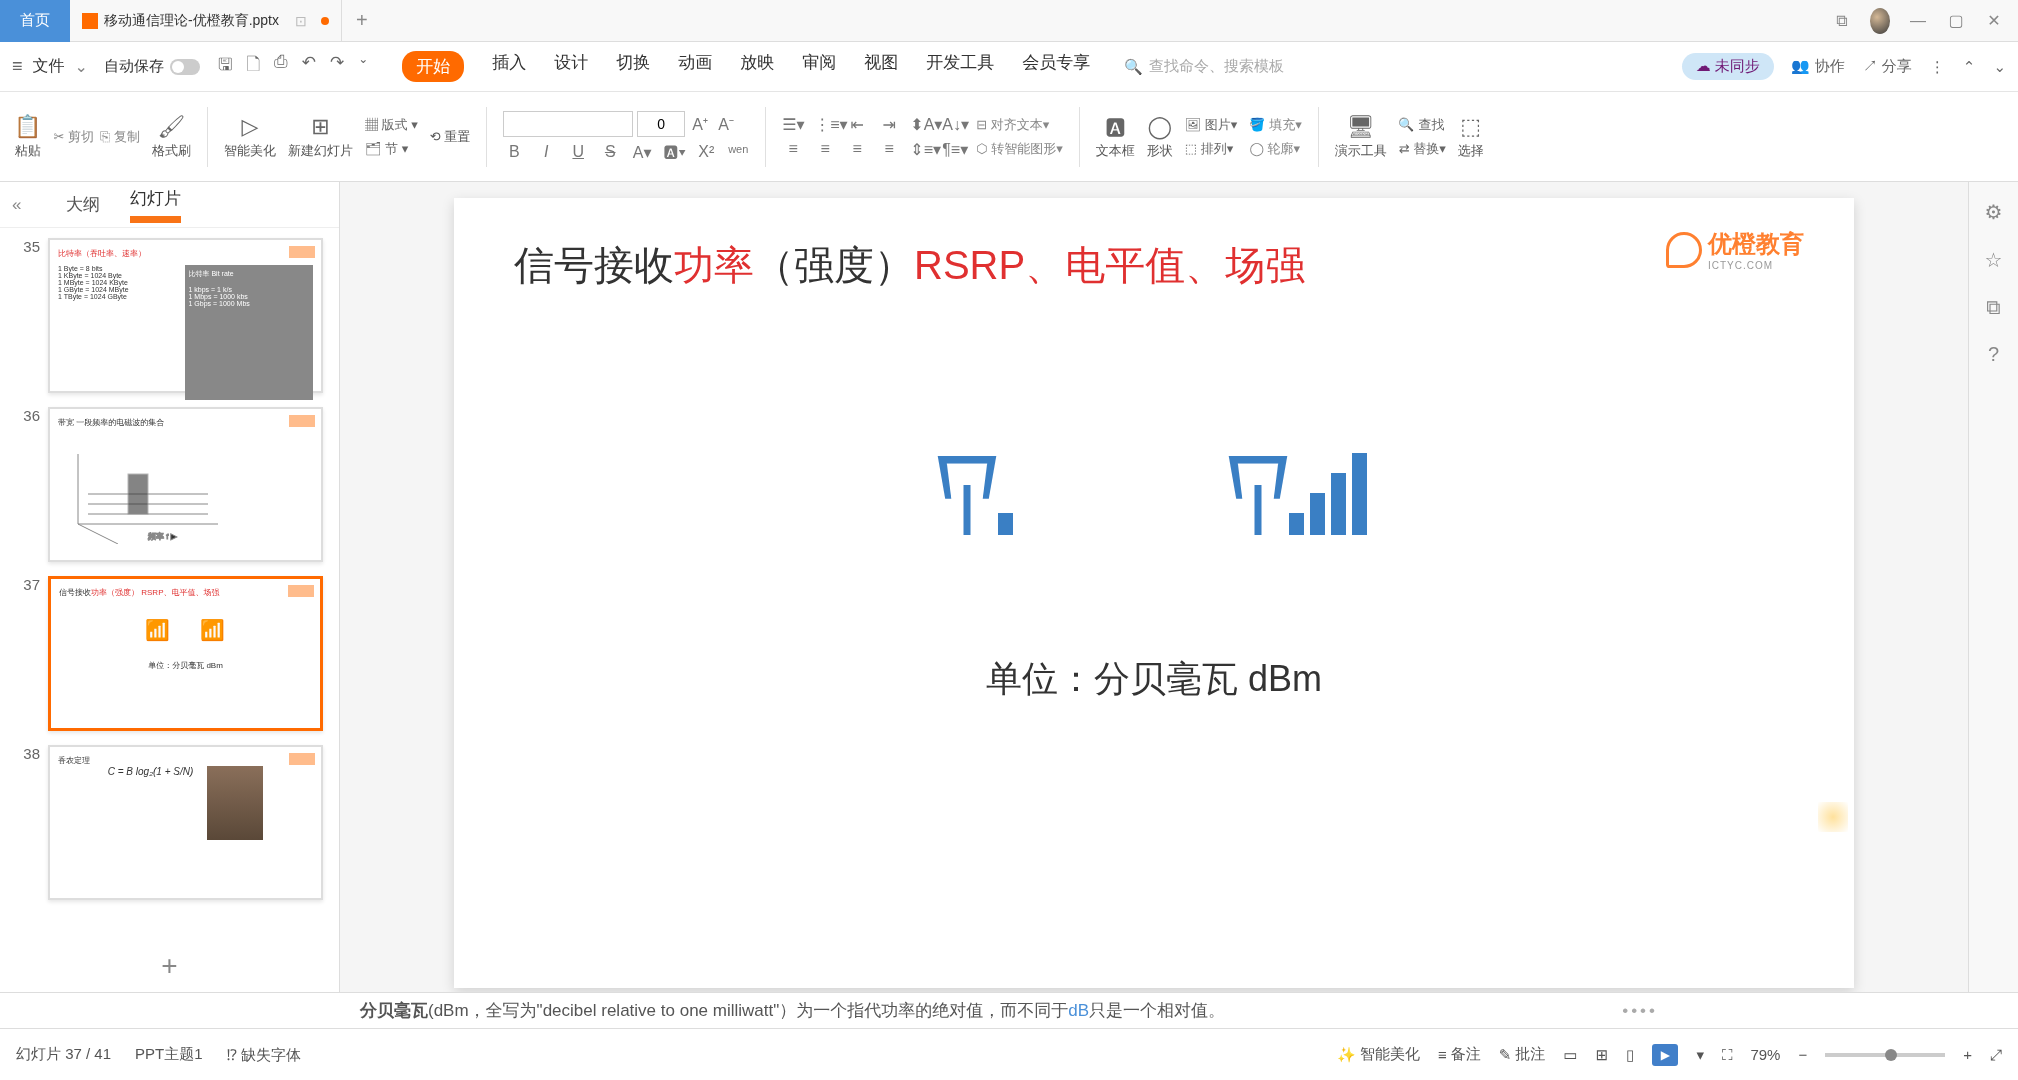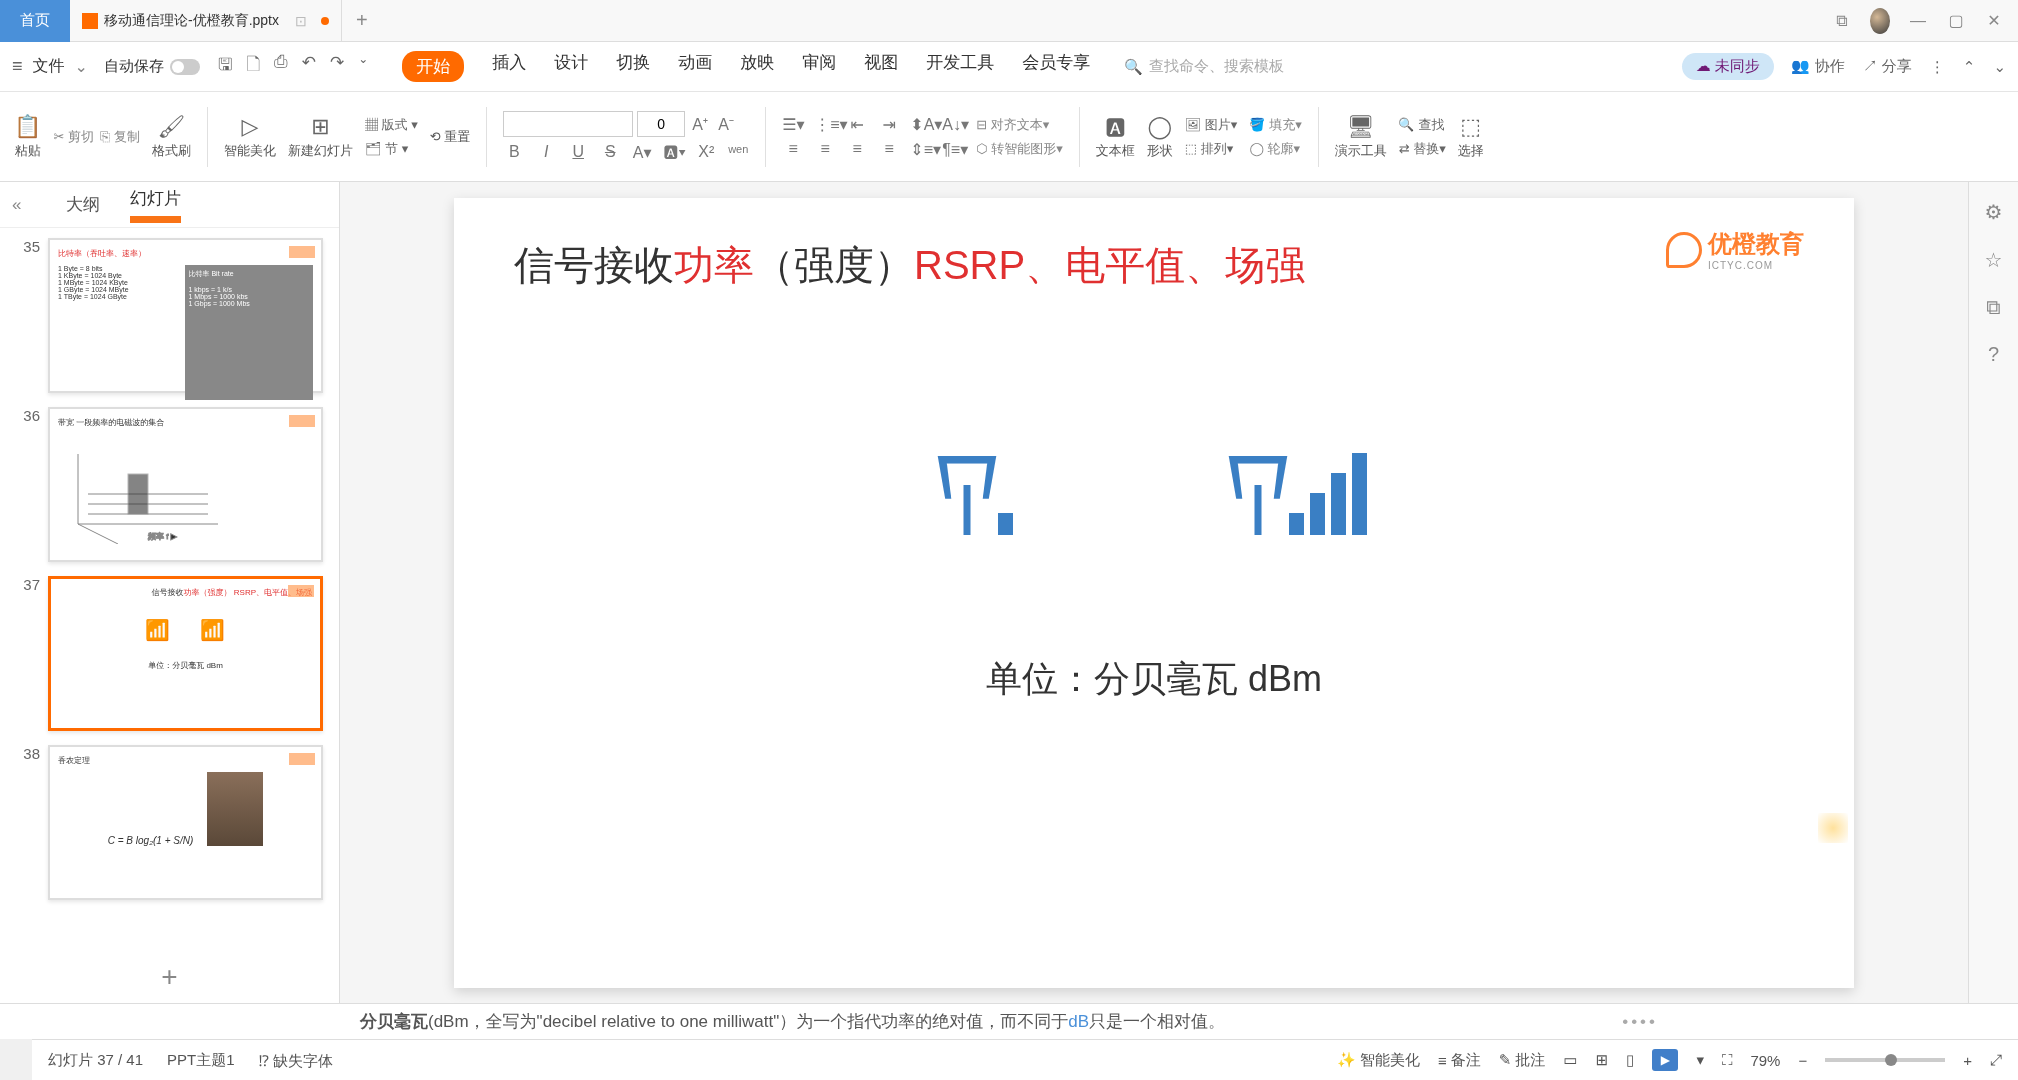--- a/index.html
+++ b/index.html
@@ -72,37 +72,37 @@
 .sunit { text-align: center; font-size: 36px; color: #333; margin-top: 120px; }
 
 .rpanel { width: 50px; background: #f8f8f8; border-left: 1px solid #ddd; display: flex; flex-direction: column; align-items: center; gap: 24px; padding-top: 18px; }
 .rpanel span { font-size: 20px; color: #888; }
 
 .notes { height: 36px; background: #fff; border-top: 1px solid #ddd; display: flex; align-items: center; padding: 0 360px; font-size: 17px; color: #555; }
 .notes b { font-weight: bold; }
 .notes .lnk { color: #4a90d9; }
 .notes-dots { margin-left: auto; color: #aaa; letter-spacing: 3px; }
 
-.statusbar { height: 41px; background: #fff; border-top: 1px solid #ddd; display: flex; align-items: center; padding: 0 16px; font-size: 15px; color: #555; gap: 24px; margin-left: 32px; }
+.statusbar { height: 52px; background: #fff; border-top: 1px solid #ddd; display: flex; align-items: center; padding: 0 16px; font-size: 15px; color: #555; gap: 24px; }
 .statusbar .right { margin-left: auto; display: flex; align-items: center; gap: 18px; }
 .sb-btn { display: flex; align-items: center; gap: 4px; }
 .play { width: 26px; height: 22px; background: #417fc9; color: #fff; display: flex; align-items: center; justify-content: center; font-size: 12px; border-radius: 3px; }
 .zoom-slider { width: 120px; height: 4px; background: #ccc; position: relative; }
 .zoom-slider::after { content: ""; position: absolute; left: 50%; top: -4px; width: 12px; height: 12px; border-radius: 50%; background: #888; }
 
 
 .th35 .l { display: flex; gap: 6px; height: 100%; }
 .th35 .l1 { flex: 1; font-size: 7px; }
 .th35 .l2 { flex: 1; background: #888; color: #fff; font-size: 7px; padding: 4px; }
-.th37 .t { font-size: 8px; color: #333; margin-bottom: 20px; text-align: right; }
+.th37 .t { font-size: 8px; color: #333; margin-bottom: 20px; }
 .th37 .t .r { color: #e03030; }
 .th37 .ic { display: flex; gap: 30px; justify-content: center; margin: 16px 0; }
 .th37 .sg { color: #3a7fc4; font-size: 20px; }
 .th37 .u { text-align: center; font-size: 8px; margin-top: 18px; }
-.th38 .c { display: flex; align-items: flex-end; gap: 14px; justify-content: center; height: 80px; }
+.th38 .c { display: flex; align-items: flex-start; gap: 14px; justify-content: center; height: 80px; }
 .th38 .eq { font-size: 10px; font-style: italic; }
 .th38 .ph { width: 56px; height: 74px; background: linear-gradient(#8a6f5a, #5a4838); }
 </style>
 </head>
 <body>
 
 <div class="titlebar">
   <div class="tab-home">首页</div>
   <div class="tab-file">
     <span class="ficon"></span>

